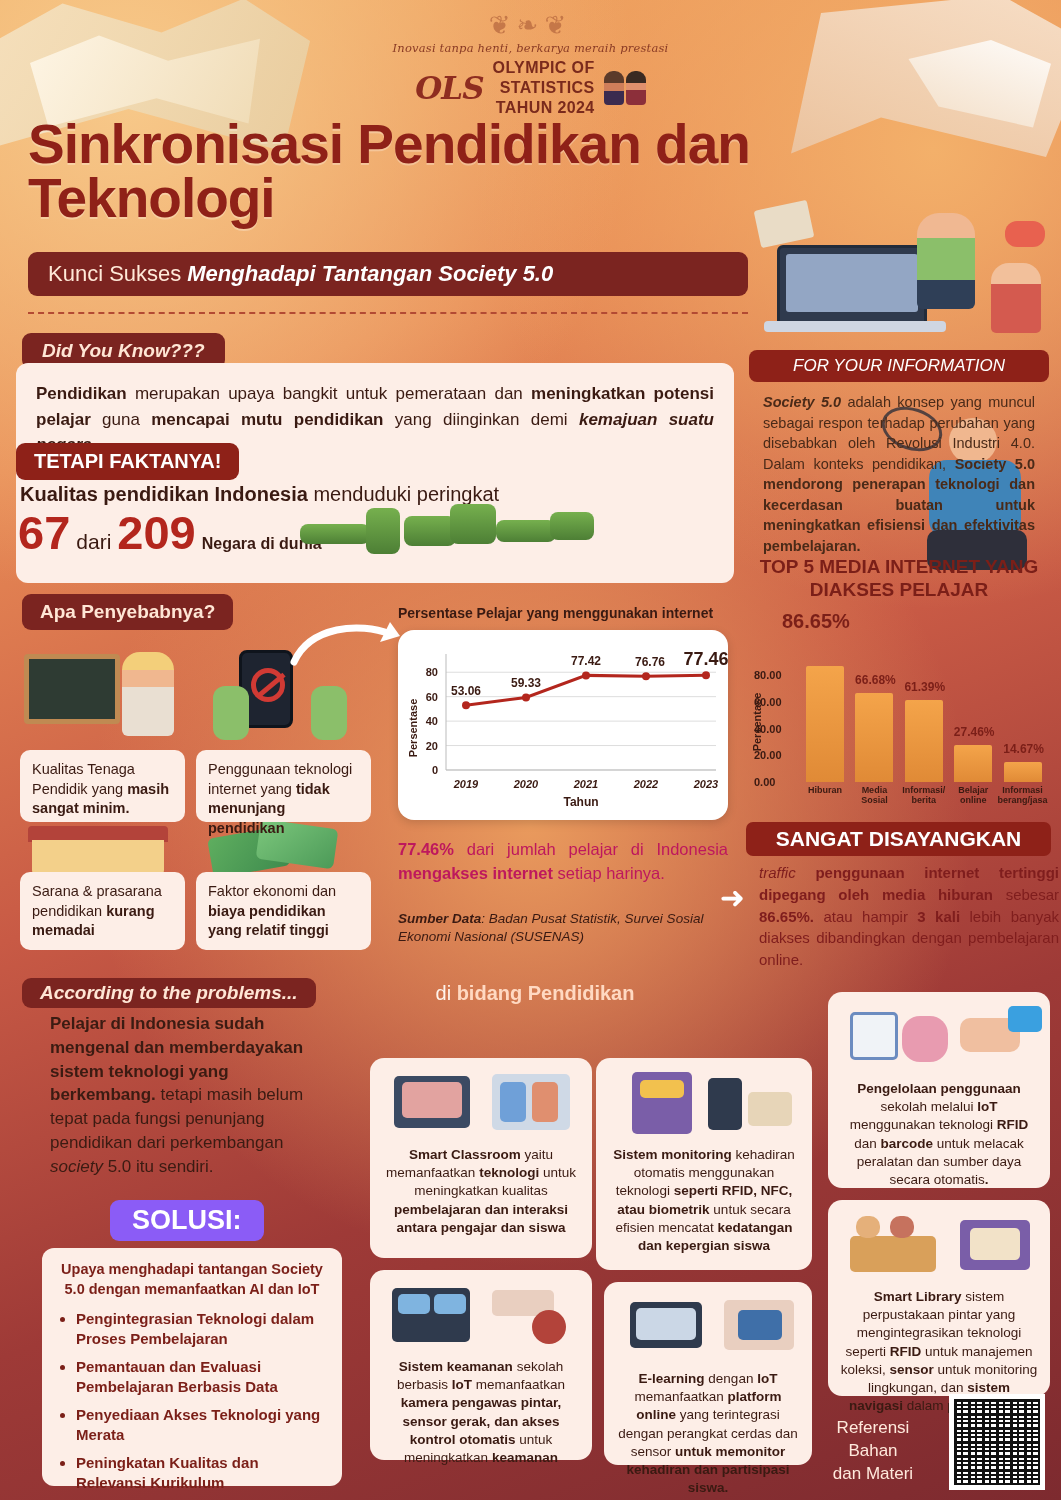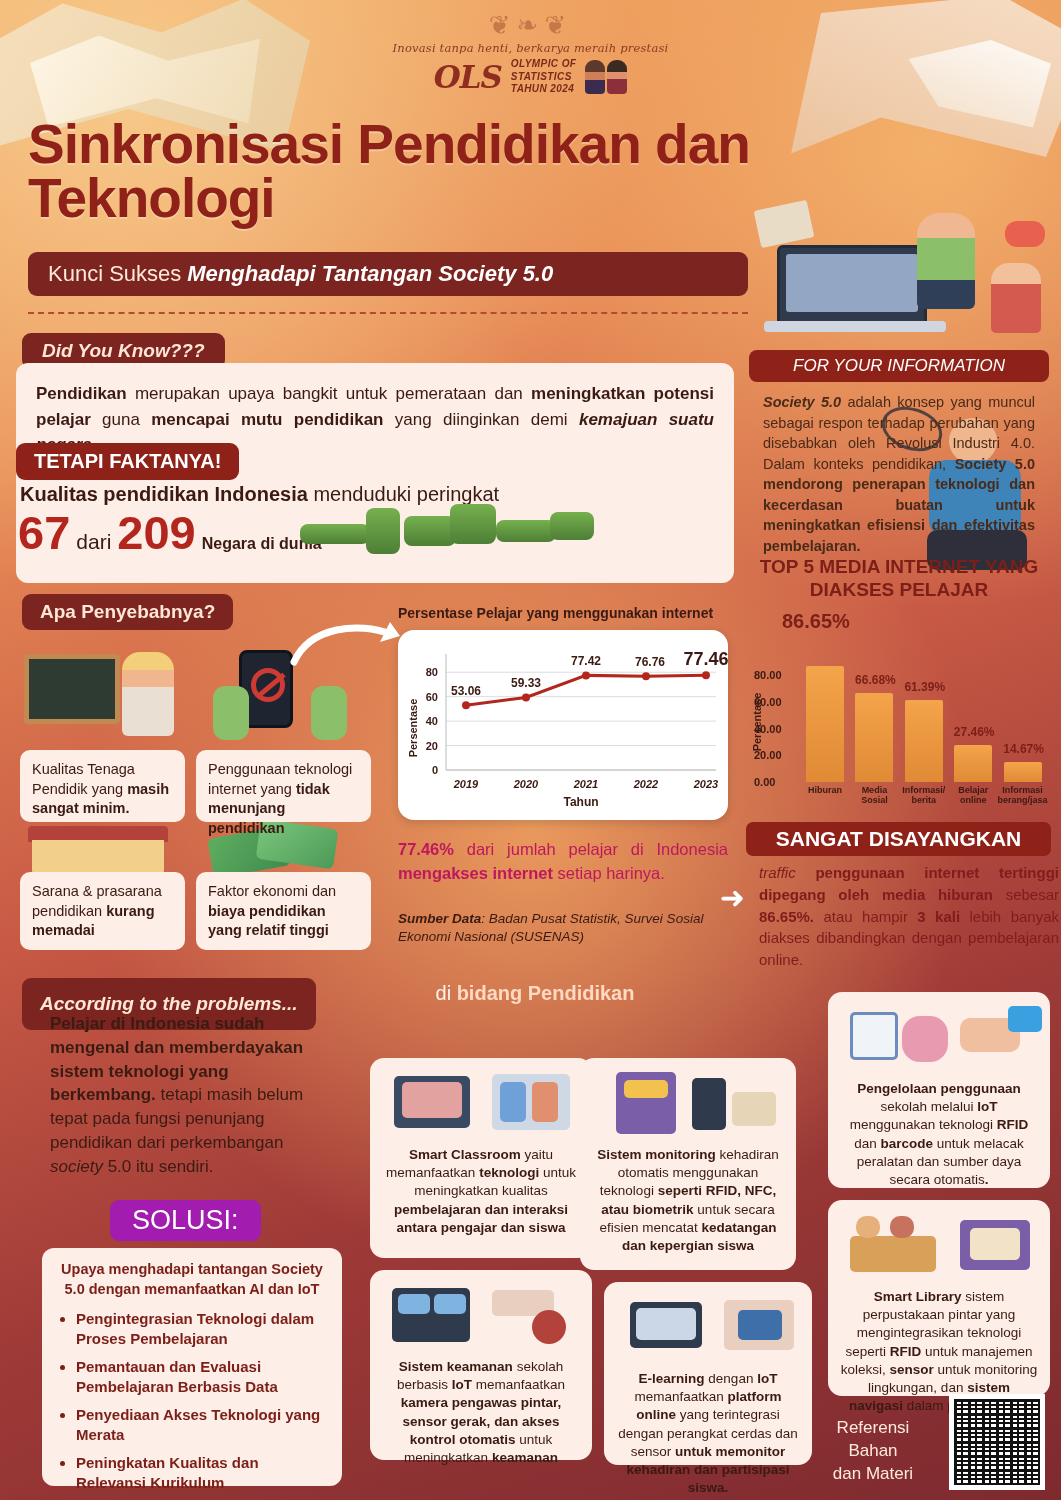--- a/index.html
+++ b/index.html
@@ -32,21 +32,21 @@
     clip-path:polygon(10% 10%,70% 0,100% 28%,85% 90%,30% 68%,0 88%); }
   .book-tr2 { right:10px; top:40px; width:150px; height:95px;
     background:linear-gradient(200deg,#fff,#f2ddc4); opacity:.9;
     clip-path:polygon(5% 20%,60% 0,100% 25%,88% 92%,25% 70%); }
 
   
   .ols-wrap { position:absolute; left:0; right:0; top:10px; text-align:center; }
   .ols-tag { font-family:"DejaVu Serif", serif; font-style:italic; font-size:11.5px; color:#8a3b25; letter-spacing:.2px; }
   .ols-row { display:flex; align-items:center; justify-content:center; gap:9px; margin-top:3px; }
   .ols-logo { font-family:"DejaVu Serif", serif; font-weight:bold; font-style:italic; font-size:31px; color:#8e2d20; letter-spacing:-1px; }
-  .ols-text { text-align:left; font-size:10px; font-weight:bold; color:#7a2a1c; line-height:1.25; letter-spacing:.4px;font-style:italic; }
+  .ols-text { text-align:right; font-size:16px; font-weight:bold; color:#7a2a1c; line-height:1.25; letter-spacing:.4px; }
   .ols-mascot { display:flex; gap:2px; }
   .m1,.m2 { width:20px; height:34px; border-radius:9px 9px 4px 4px; position:relative; }
   .m1 { background:linear-gradient(180deg,#5b3a2a 0 34%, #cf7e5a 34% 58%, #3b2b4f 58% 100%); }
   .m2 { background:linear-gradient(180deg,#3a2a22 0 34%, #e0906d 34% 56%, #8c2f3a 56% 100%); }
   .flourish { font-size:26px; color:#b8693f; opacity:.75; letter-spacing:6px; }
 
   .title { position:absolute; left:28px; top:118px; width:860px;
     font-size:55px; line-height:.98; font-weight:bold; color:#8f2118;
     text-shadow:0 2px 0 rgba(255,255,255,.28); letter-spacing:-1px; }
   .subtitle-bar { position:absolute; left:28px; top:252px; width:720px; height:44px;
@@ -146,42 +146,42 @@
 
   .sd-title { position:absolute; right:10px; top:822px; width:305px; background:#8e2118;
     color:#fff; font-weight:bold; font-size:21px; text-align:center; padding:5px 0; border-radius:7px; }
   .sd-text { position:absolute; right:2px; top:862px; width:300px; font-size:15px; line-height:1.45;
     color:#7f1d1d; text-align:justify; }
   .sd-text b { font-weight:bold; } .sd-text i { font-style:italic; }
   .sd-arrow { position:absolute; right:316px; top:880px; font-size:30px; color:#fff; }
 
   
   .acc-tab { position:absolute; left:22px; top:978px; background:#7b2420; color:#ffe6d5;
-    font-weight:bold; font-style:italic; font-size:19px; padding:15px 18px; border-radius:9px; }
+    font-weight:bold; font-style:italic; font-size:19px; padding:4px 18px; border-radius:9px; }
   .acc-text { position:absolute; left:50px; top:1012px; width:280px; font-size:17px; line-height:1.4; color:#3b1b12; }
   .acc-text b { font-weight:bold; } .acc-text i { font-style:italic; }
-  .solusi { position:absolute; left:110px; top:1200px; background:#a21caf; color:#fff;
-    font-weight:normal; font-size:27px; padding:5px 22px; border-radius:9px; }
+  .solusi { position:absolute; left:110px; top:1200px; background:#8b5cf6; color:#fff;
+    font-weight:bold; font-size:27px; padding:5px 22px; border-radius:9px; }
   .sol-card { position:absolute; left:42px; top:1248px; width:300px; height:238px;
     background:#fdeee7; border-radius:12px; padding:12px 16px; }
   .sol-head { font-size:14.5px; font-weight:bold; text-align:center; color:#7b1f18; line-height:1.35; }
   .sol-list { margin:10px 0 0 0; padding-left:18px; }
   .sol-list li { font-size:15px; font-weight:bold; color:#7b1f18; line-height:1.3; margin-bottom:9px; }
 
   
   .ai-head { position:absolute; left:370px; top:980px; width:330px; text-align:center;
     font-size:20px; color:#fff4ec; line-height:1.3; }
   .ai-head b { font-weight:bold; }
   .ai-head .l2 b { color:#ffd9c2; }
   .icard { position:absolute; background:#fdeee7; border-radius:14px; padding:10px 12px;
     font-size:13.5px; line-height:1.35; text-align:center; color:#3a1a12; }
   .icard b { font-weight:bold; }
   .icard .ill { height:70px; margin-bottom:8px; position:relative; }
   .a1 { left:370px; top:1058px; width:222px; height:200px; }
-  .a2 { left:580px; top:1058px; width:216px; height:212px; }
+  .a2 { left:596px; top:1058px; width:216px; height:212px; }
   .a3 { left:828px; top:992px; width:222px; height:196px; }
   .a4 { left:370px; top:1270px; width:222px; height:190px; }
   .a5 { left:604px; top:1282px; width:208px; height:183px; }
   .a6 { left:828px; top:1200px; width:222px; height:196px; }
   .blk { position:absolute; border-radius:5px; }
 
   .ref { position:absolute; right:128px; bottom:14px; width:120px; text-align:center;
     color:#ffe9dc; font-size:17px; line-height:1.35; }
   .qr { position:absolute; right:16px; bottom:10px; width:96px; height:96px; background:#fff; padding:5px; }
   .qr-inner { width:100%; height:100%;

